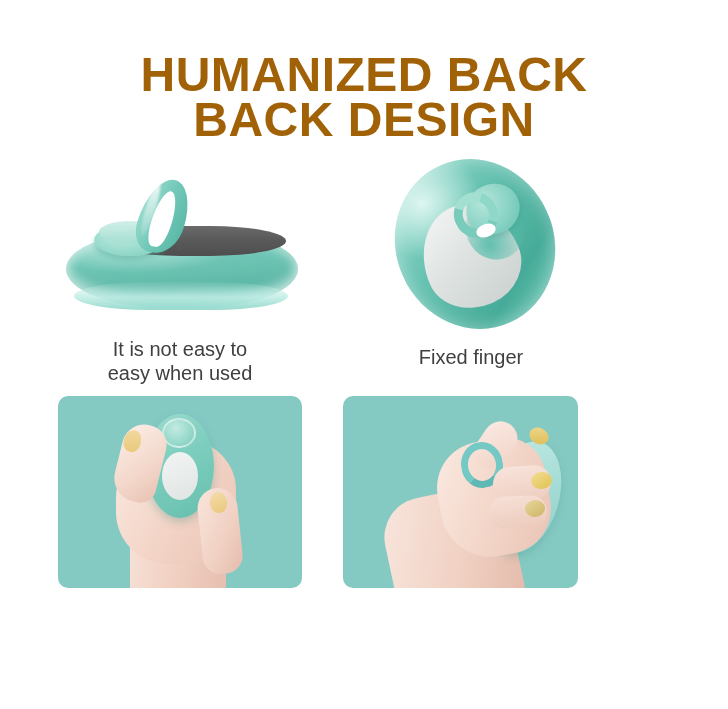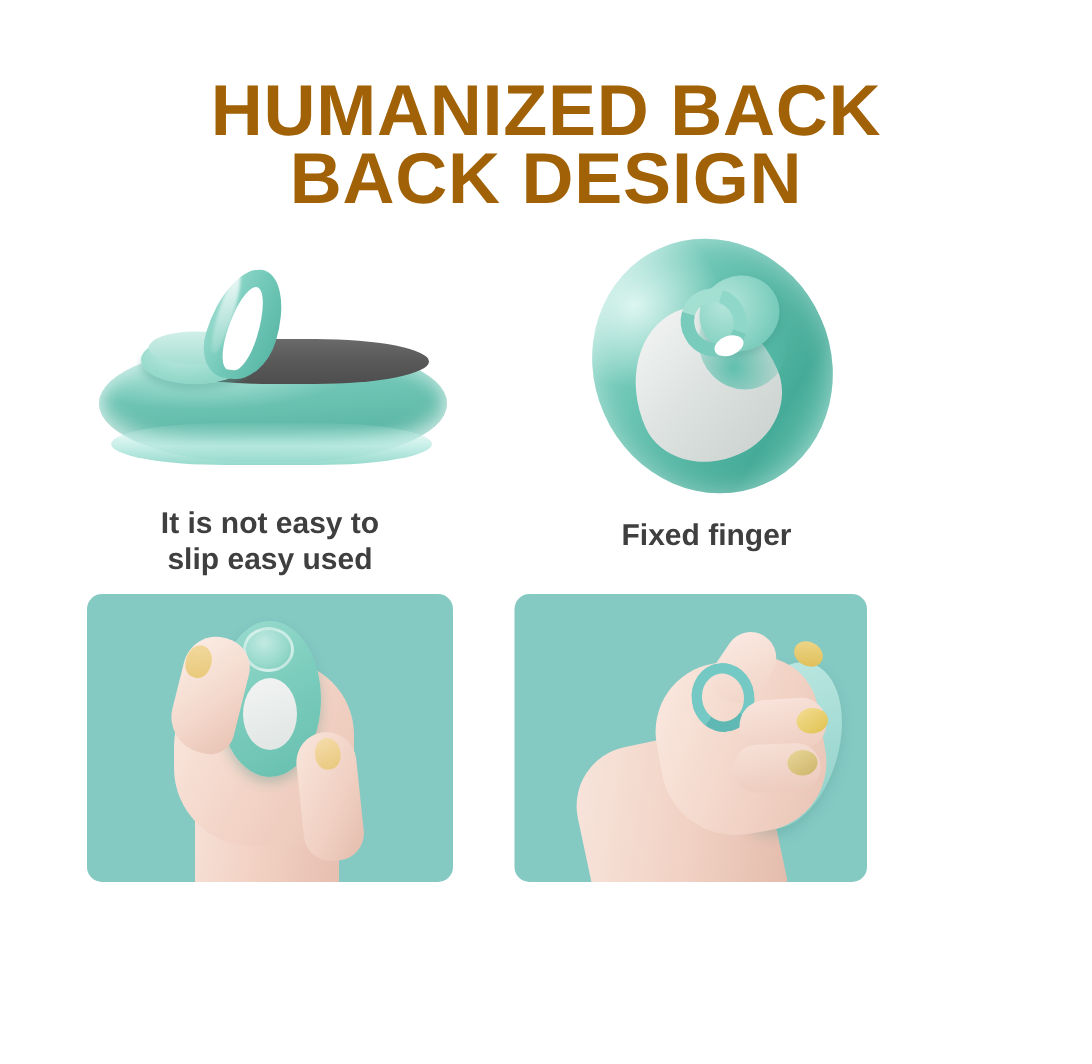--- a/index.html
+++ b/index.html
@@ -46,21 +46,21 @@
   .caption-left {
     left: 55px;
     top: 337px;
     width: 250px;
   }
   .caption-right {
     left: 346px;
     top: 345px;
     width: 250px;
   }
-  .caption span { display: block; font-weight: bold; }
+  .caption span { display: block; }
 
   
   .photo-device-angled {
     position: absolute;
     left: 52px;
     top: 178px;
     width: 260px;
     height: 140px;
   }
   
@@ -477,21 +477,21 @@
   <div class="dev2-body"></div>
   <div class="dev2-inner"></div>
   <div class="dev2-inner-shade"></div>
   <div class="dev2-disc"></div>
   <div class="dev2-loop"></div>
   <div class="dev2-loop-hole"></div>
 </div>
 
 <div class="caption caption-left">
   <span>It is not easy to</span>
-  <span>slip easy used</span>
+  <span>easy when used</span>
 </div>
 <div class="caption caption-right">
   <span>Fixed finger</span>
 </div>
 
 <div class="panel panel-left">
   <div class="pl-arm"></div>
   <div class="pl-palm"></div>
   <div class="pl-dev"></div>
   <div class="pl-dev-inner"></div>

